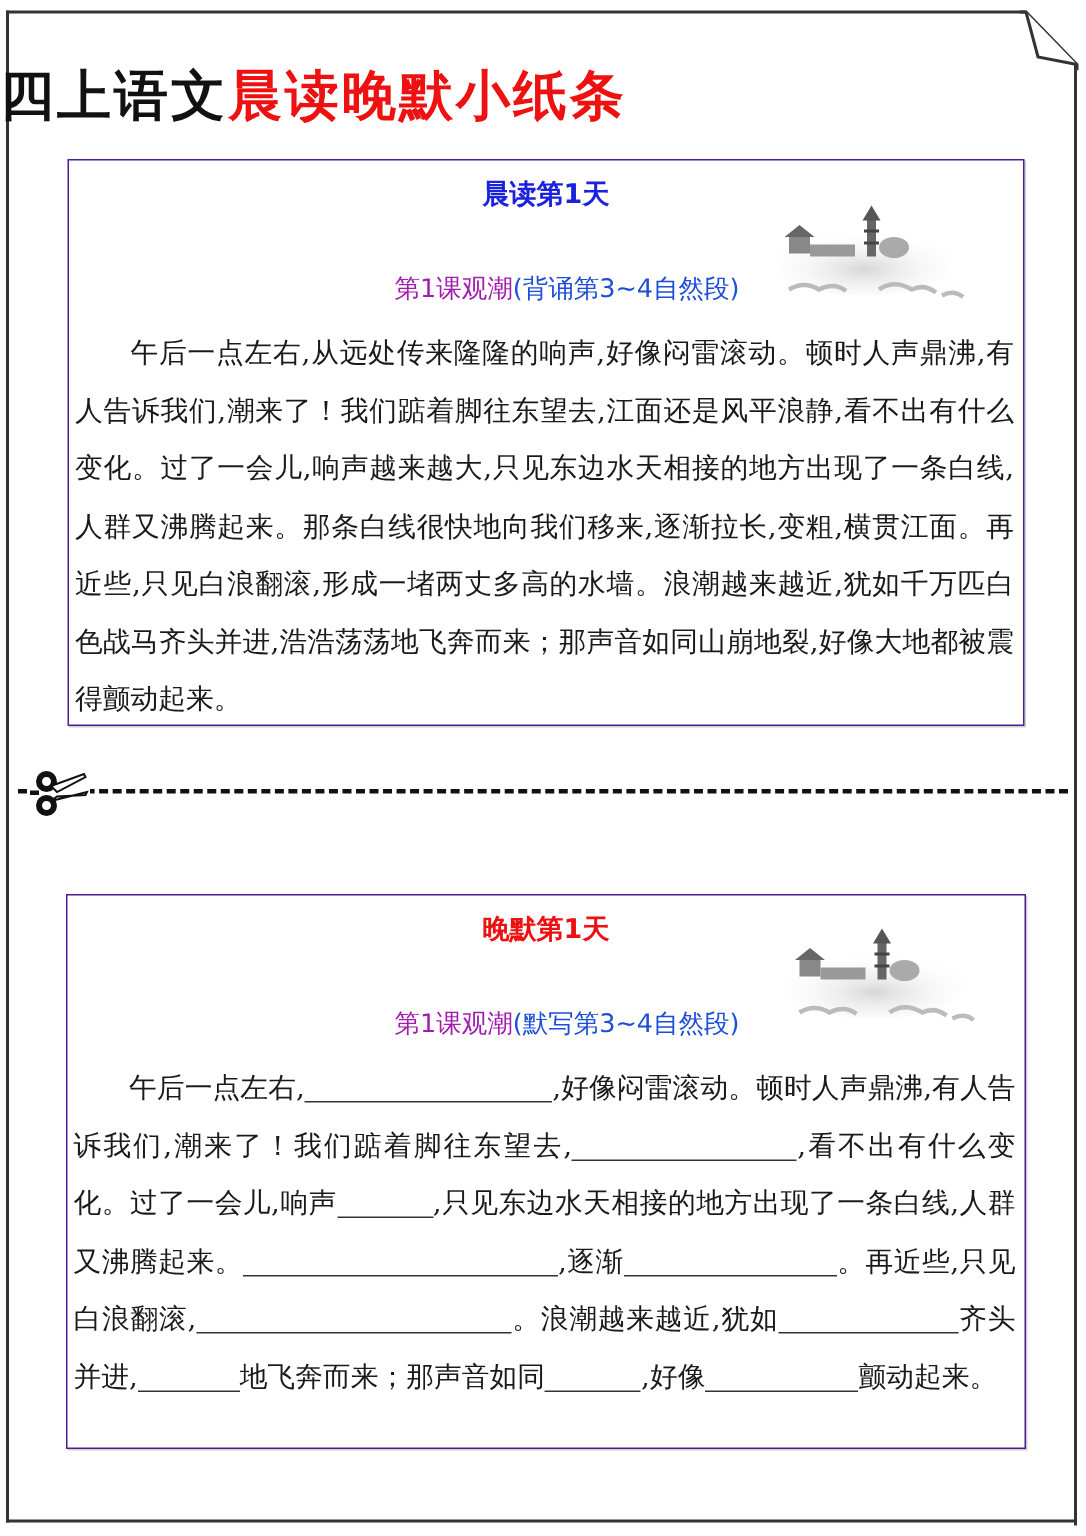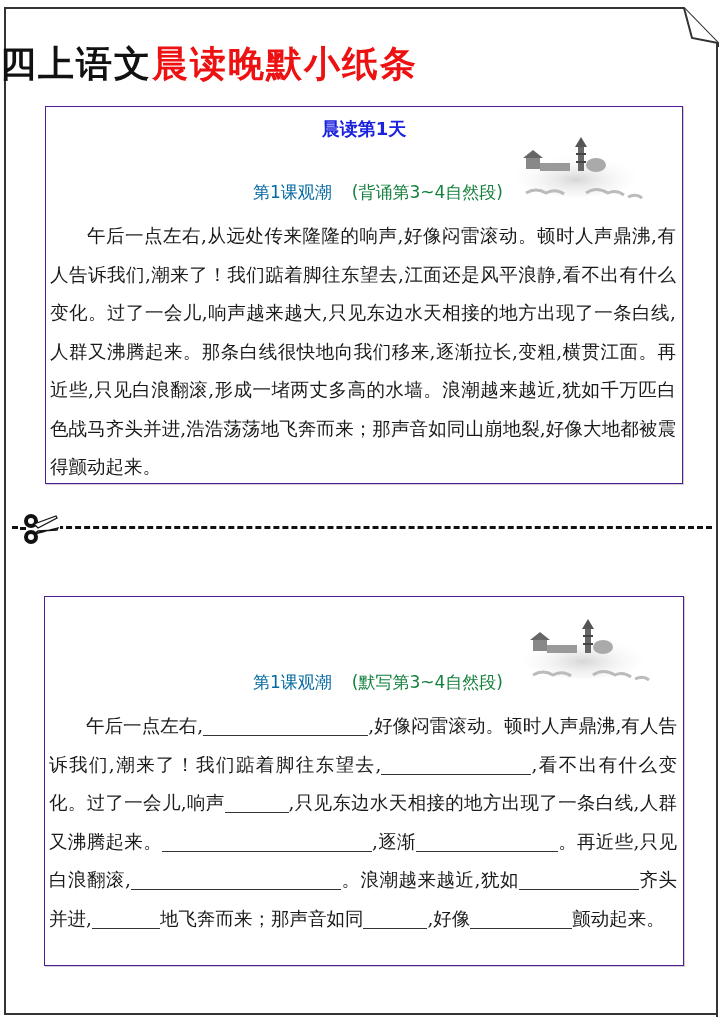--- a/index.html
+++ b/index.html
@@ -16,22 +16,22 @@
   .title .red { color:#ee1111; }
   .box { position:absolute; border:1px solid #4c1d95; box-shadow:1px 1px 0 #cfcfcf; background:#fff; }
   .box-top { left:45px; top:106px; width:636px; height:376px; }
   .box-bot { left:44px; top:596px; width:638px; height:368px; }
   .box-heading { position:absolute; left:0; width:100%; top:10px; text-align:center;
                  font-family:"DejaVu Sans",sans-serif; font-weight:bold; font-size:18px; }
   .h-blue { color:#1a22dd; }
   .h-red { color:#ee1111; }
   .lesson { position:absolute; left:0; width:100%; top:74px; text-align:center;
             font-family:"DejaVu Sans",sans-serif; font-size:17px; }
-  .lesson .l-blue { color:#0369a1;margin-left:28px; }
-  .lesson .l-red { color:#15803d;padding-left:20px; }
+  .lesson .l-blue { color:#a21caf;margin-left:28px; }
+  .lesson .l-red { color:#1d4ed8; }
   .art { position:absolute; width:150px; height:80px; }
   .passage { position:absolute; left:4px; right:6px; top:110px;
              font-size:18.5px; line-height:38.5px; text-align:justify; color:#1a1a1a; }
   .passage p { margin:0; text-indent:2em; }
   .blank { display:inline-block; border-bottom:1.5px solid #333; height:1em; vertical-align:-4px; }
   .cutline { position:absolute; left:12px; top:526px; width:700px; height:0;
              border-top:3px dashed #111; }
   .scissors { position:absolute; left:20px; top:512px; width:40px; height:34px; background:#fff; }
 </style>
 </head>
@@ -80,20 +80,21 @@
 <div class="cutline"></div>
 <svg class="scissors" viewBox="0 0 40 34">
   <circle cx="11" cy="9" r="5" fill="none" stroke="#111" stroke-width="4"></circle>
   <circle cx="11" cy="25" r="5" fill="none" stroke="#111" stroke-width="4"></circle>
   <path d="M14,12 L36,4 L37,6 L18,16 Z" fill="#fff" stroke="#111" stroke-width="1.3"></path>
   <path d="M14,22 L38,16 L37,18 L18,19 Z" fill="#fff" stroke="#111" stroke-width="1.3"></path>
   <rect x="0" y="15" width="6" height="3" fill="#111"></rect>
 </svg>
 
 <div class="box box-bot">
+  <div class="box-heading h-red">晚默第1天</div>
   <svg class="art" style="left:478px; top:20px;" viewBox="0 0 150 80">
     <defs>
       <radialGradient id="mist2" cx="50%" cy="60%" r="60%">
         <stop offset="0%" stop-color="#bbb" stop-opacity="0.6"></stop>
         <stop offset="100%" stop-color="#fff" stop-opacity="0"></stop>
       </radialGradient>
     </defs>
     <ellipse cx="60" cy="40" rx="60" ry="22" fill="url(#mist2)"></ellipse>
     <rect x="62" y="10" width="6" height="26" fill="#666"></rect>
     <polygon points="65,2 59,12 71,12" fill="#555"></polygon>

